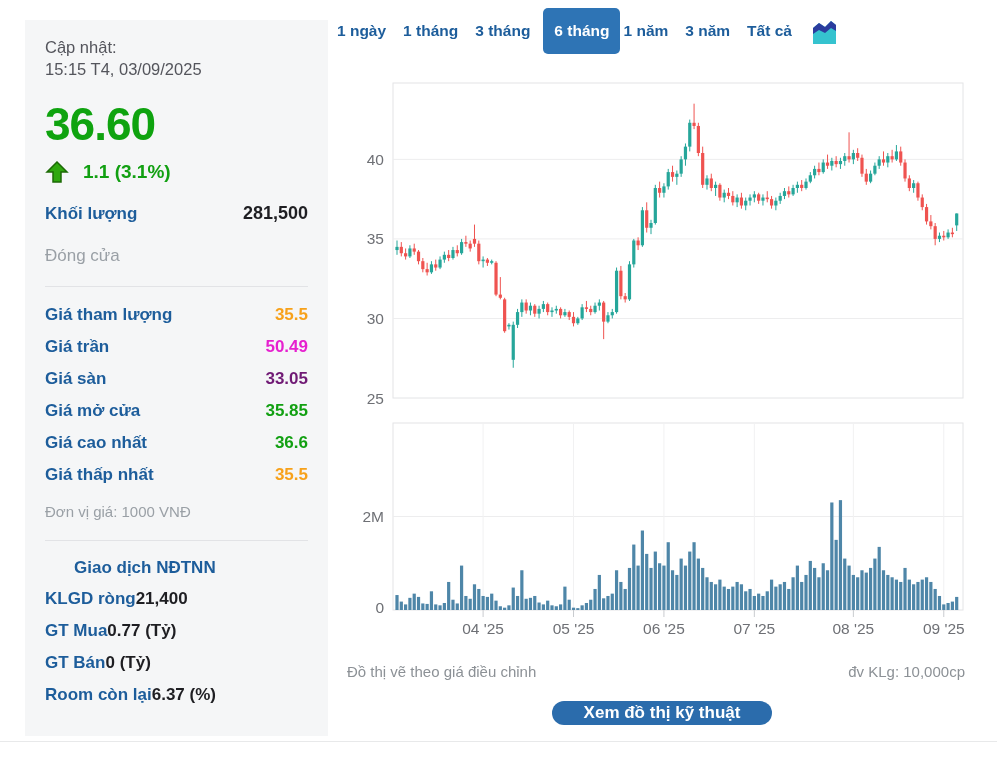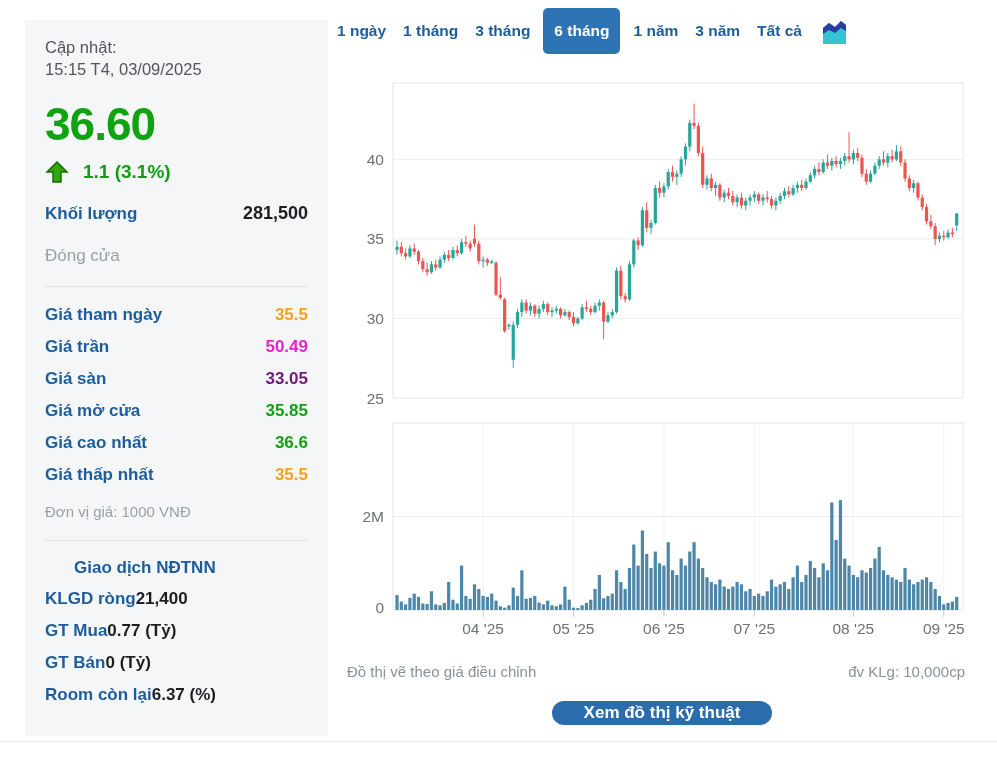--- a/index.html
+++ b/index.html
@@ -24,21 +24,21 @@
   .prow .val{font-size:17px;font-weight:bold;}
   .unit-note{margin-top:12px;font-size:15px;color:#9aa0a6;}
   .sec-title{font-size:17px;font-weight:bold;color:#1d5d9b;line-height:30px;margin-left:29px;}
   .frow{display:flex;align-items:baseline;line-height:32px;}
   .frow .lbl{font-size:17px;font-weight:bold;color:#1d5d9b;}
   .frow .val{font-size:17px;font-weight:bold;color:#1e1e22;}
 
   
   .tabs{position:absolute;left:337px;top:16px;height:30px;display:flex;align-items:center;}
   .tab{font-size:15.5px;font-weight:bold;color:#1d5d9b;margin-right:17px;cursor:pointer;white-space:nowrap;}
-  .tab.active{background:#2e74b5;color:#fff;padding:14px 11px;border-radius:5px;margin-left:-4px;margin-right:13px;}
+  .tab.active{background:#2e74b5;color:#fff;padding:14px 11px;border-radius:5px;margin-left:-4px;margin-right:3px;}
   .tab-chart-icon{cursor:pointer;display:flex;align-items:center;margin-left:3px;}
 
   
   .price-svg{position:absolute;left:345px;top:80px;}
   .volume-svg{position:absolute;left:345px;top:420px;}
 
   
   .note-left{position:absolute;left:347px;top:663px;font-size:15px;color:#8c9196;}
   .note-right{position:absolute;right:32px;top:663px;font-size:15px;color:#8c9196;}
   .tech-btn{position:absolute;left:552px;top:701px;width:220px;height:24px;border:0;
@@ -71,21 +71,21 @@
     <div class="kv">
       <span class="lbl">Khối lượng</span>
       <span class="val">281,500</span>
     </div>
 
     <div class="session">Đóng cửa</div>
 
     <hr class="divider">
 
     <div class="prow">
-      <span class="lbl">Giá tham ngày</span>
+      <span class="lbl">Giá tham lượng</span>
       <span class="val" style="color: rgb(247, 161, 26);">35.5</span>
     </div>
     <div class="prow">
       <span class="lbl">Giá trần</span>
       <span class="val" style="color: rgb(230, 32, 207);">50.49</span>
     </div>
     <div class="prow">
       <span class="lbl">Giá sàn</span>
       <span class="val" style="color: #701a75;">33.05</span>
     </div>

